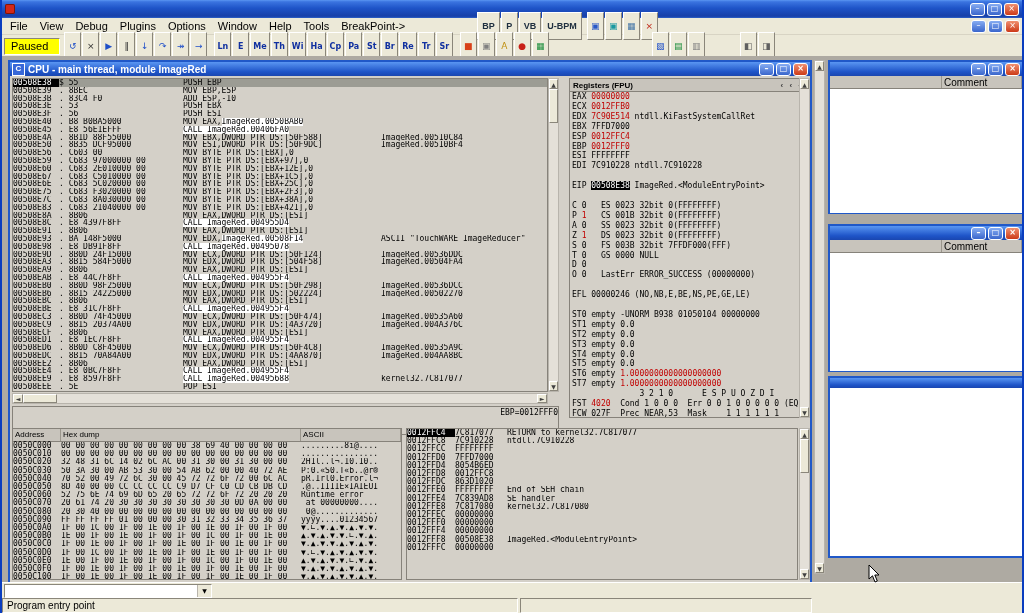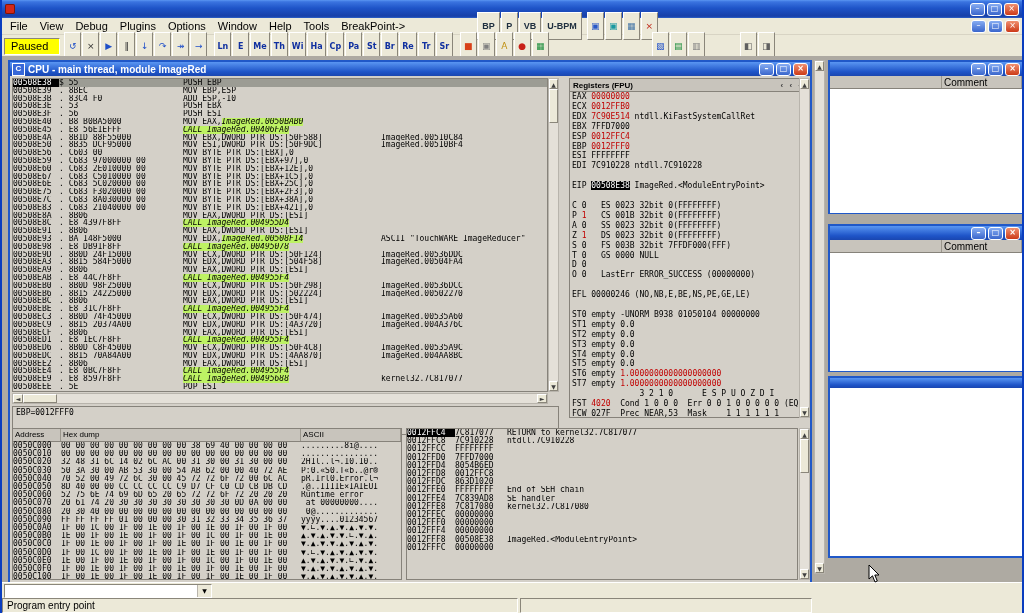--- a/index.html
+++ b/index.html
@@ -31,41 +31,41 @@
   .cpu-content{position:relative;height:506px;background:#D4D0C8;}
   .pane{position:absolute;background:#D4D0C8;border:1px solid #86827A;box-sizing:border-box;overflow:hidden;font-family:"DejaVu Sans Mono",monospace;color:#000;}
   
   #disasm{left:2px;top:2px;width:536px;height:314px;}
   .drow{display:flex;line-height:7.8px;font-size:8px;white-space:pre;}
   .drow.sel{background:#9C9C94;}
   .da{width:46px;flex:0 0 46px;overflow:hidden;}
   .db{width:106px;flex:0 0 106px;overflow:hidden;}
   .dd{width:198px;flex:0 0 198px;overflow:hidden;padding-left:18px;}
   .dc{flex:1;overflow:hidden;}
-  .redhl{background:#bef264;color:#000;font-style:italic;}
+  .redhl{background:#ffffff;color:#000;}
   .inv{background:#000;color:#fff;}
   
   #registers{left:551px;top:2px;width:238px;height:340px;margin-left:8px;}
   .rhdr{height:12px;background:#C8C4BC;border-bottom:1px solid #86827A;font-size:8px;font-weight:bold;display:flex;align-items:center;padding:0 3px;font-family:"Liberation Sans",sans-serif;}
   .rhdr .arr{margin-left:auto;letter-spacing:2px;color:#404040;}
   .rline{line-height:9.9px;font-size:8px;white-space:pre;padding-left:2px;}
   .red{color:#C00000;}
   .blk{color:#000;text-align:right;}
   .rn{color:#000;}
   
   .vscroll{position:absolute;width:11px;background:#E4E0D8;border:1px solid #B8B4AC;display:flex;flex-direction:column;box-sizing:border-box;}
   .hscroll{position:absolute;height:11px;background:#E4E0D8;border:1px solid #B8B4AC;display:flex;flex-direction:row;box-sizing:border-box;}
   .sarr{flex:0 0 10px;background:#ECE9D8;border:1px solid;border-color:#FFF #8A867A #8A867A #FFF;font-size:6px;display:flex;align-items:center;justify-content:center;color:#404040;font-family:"DejaVu Sans",sans-serif;box-sizing:border-box;}
   .sthumb{flex:0 0 34px;background:#ECE9D8;border:1px solid;border-color:#FFF #8A867A #8A867A #FFF;box-sizing:border-box;}
   .sfill{flex:1;}
   #disasm-vscroll{left:538px;top:2px;height:314px;}
   #reg-vscroll{left:789px;top:2px;height:340px;}
   #disasm-hscroll{left:2px;top:317px;width:536px;}
   #stack-vscroll{left:789px;top:352px;height:152px;}
-  #infoline{left:2px;top:330px;width:547px;height:29px;position:absolute;background:#D4D0C8;border:1px solid #86827A;font-family:"DejaVu Sans Mono",monospace;font-size:8px;line-height:11px;padding-left:3px;box-sizing:border-box;}
+  #infoline{left:2px;top:330px;width:547px;height:29px;position:absolute;background:#D4D0C8;border:1px solid #86827A;font-family:"DejaVu Sans Mono",monospace;font-size:8px;line-height:11px;padding-left:3px;box-sizing:border-box;text-align:right;}
   
   #dump{left:2px;top:352px;width:390px;height:152px;}
   .dhdr{display:flex;height:12px;background:#C8C4BC;border-bottom:1px solid #86827A;font-size:8px;font-family:"Liberation Sans",sans-serif;}
   .dhdr span{border-right:1px solid #9A968C;padding:1px 3px 0 2px;box-sizing:border-box;}
   .h-addr{width:48px;}
   .h-hex{width:240px;}
   .h-asc{flex:1;}
   .mrow{display:flex;line-height:8.2px;font-size:8px;white-space:pre;}
   .ma{width:48px;flex:0 0 48px;}
   .mh{width:240px;flex:0 0 240px;overflow:hidden;}

